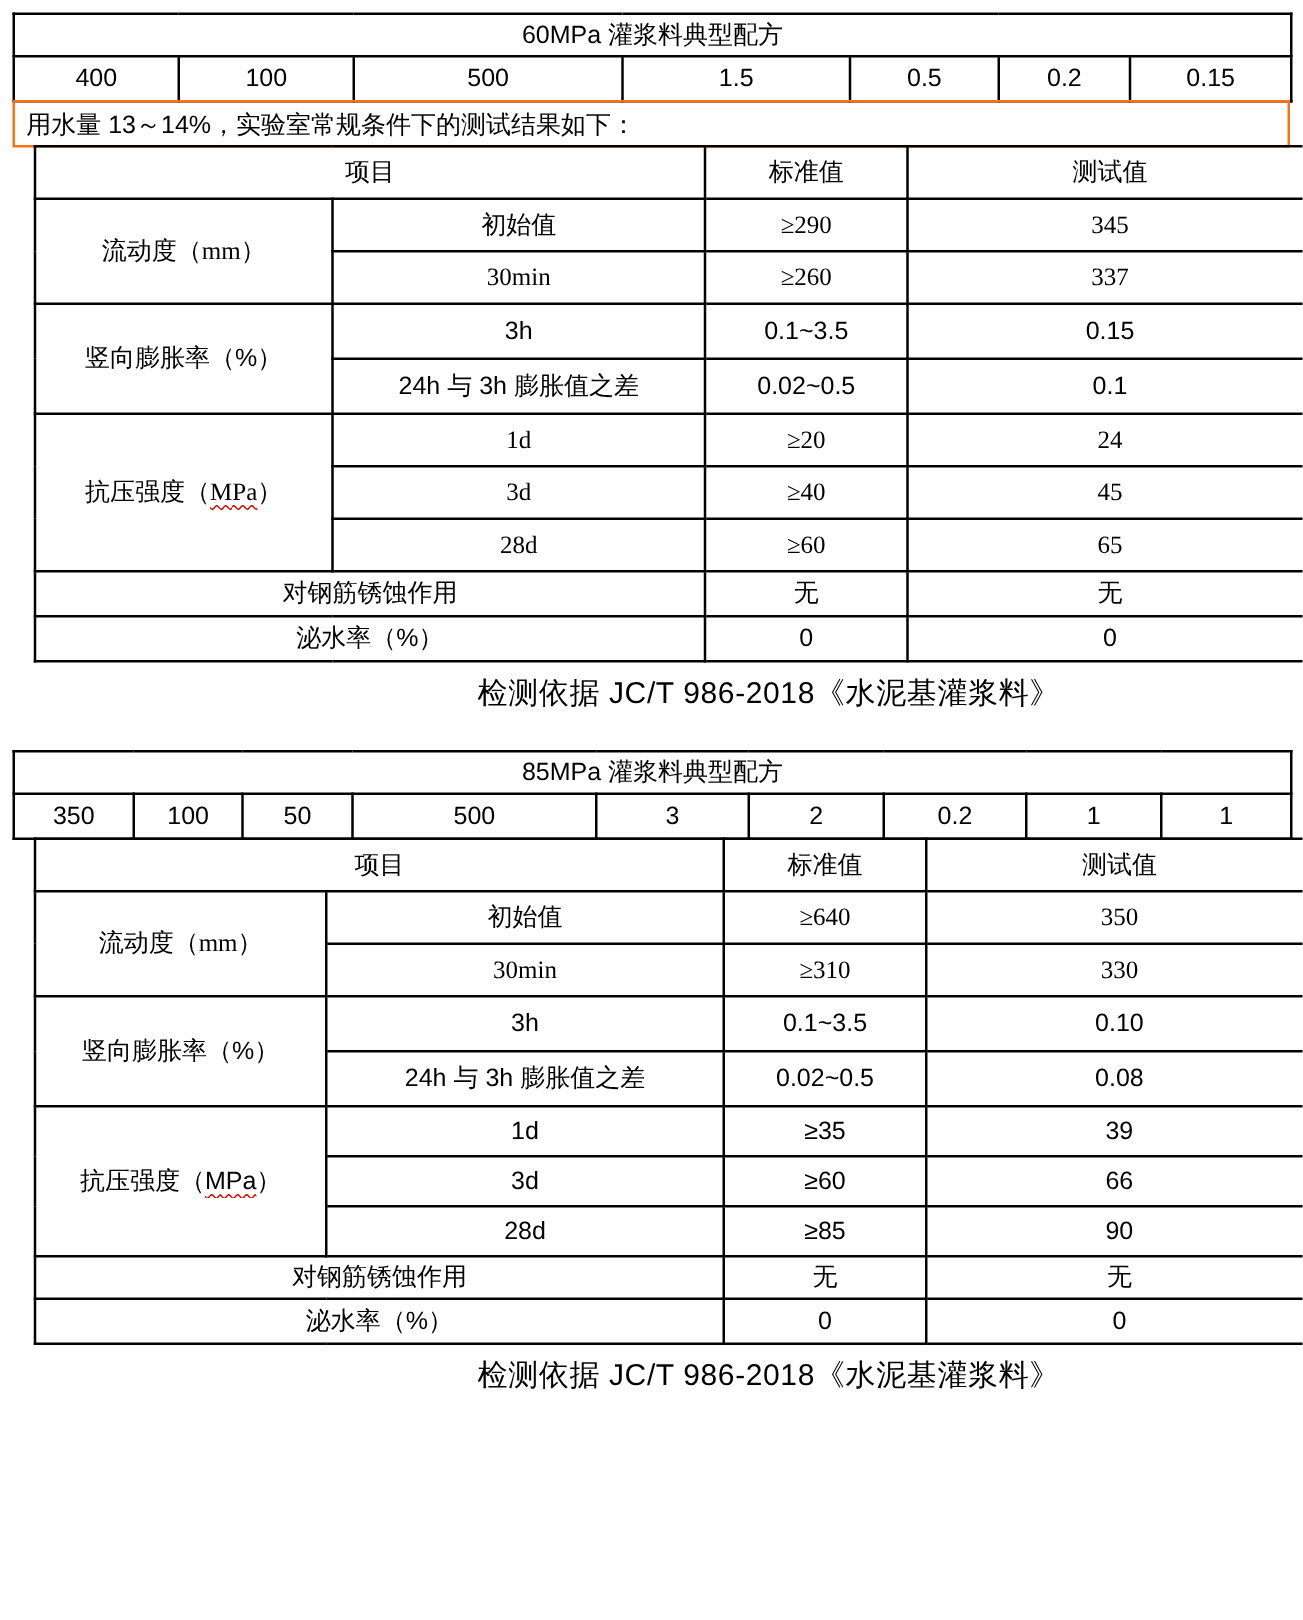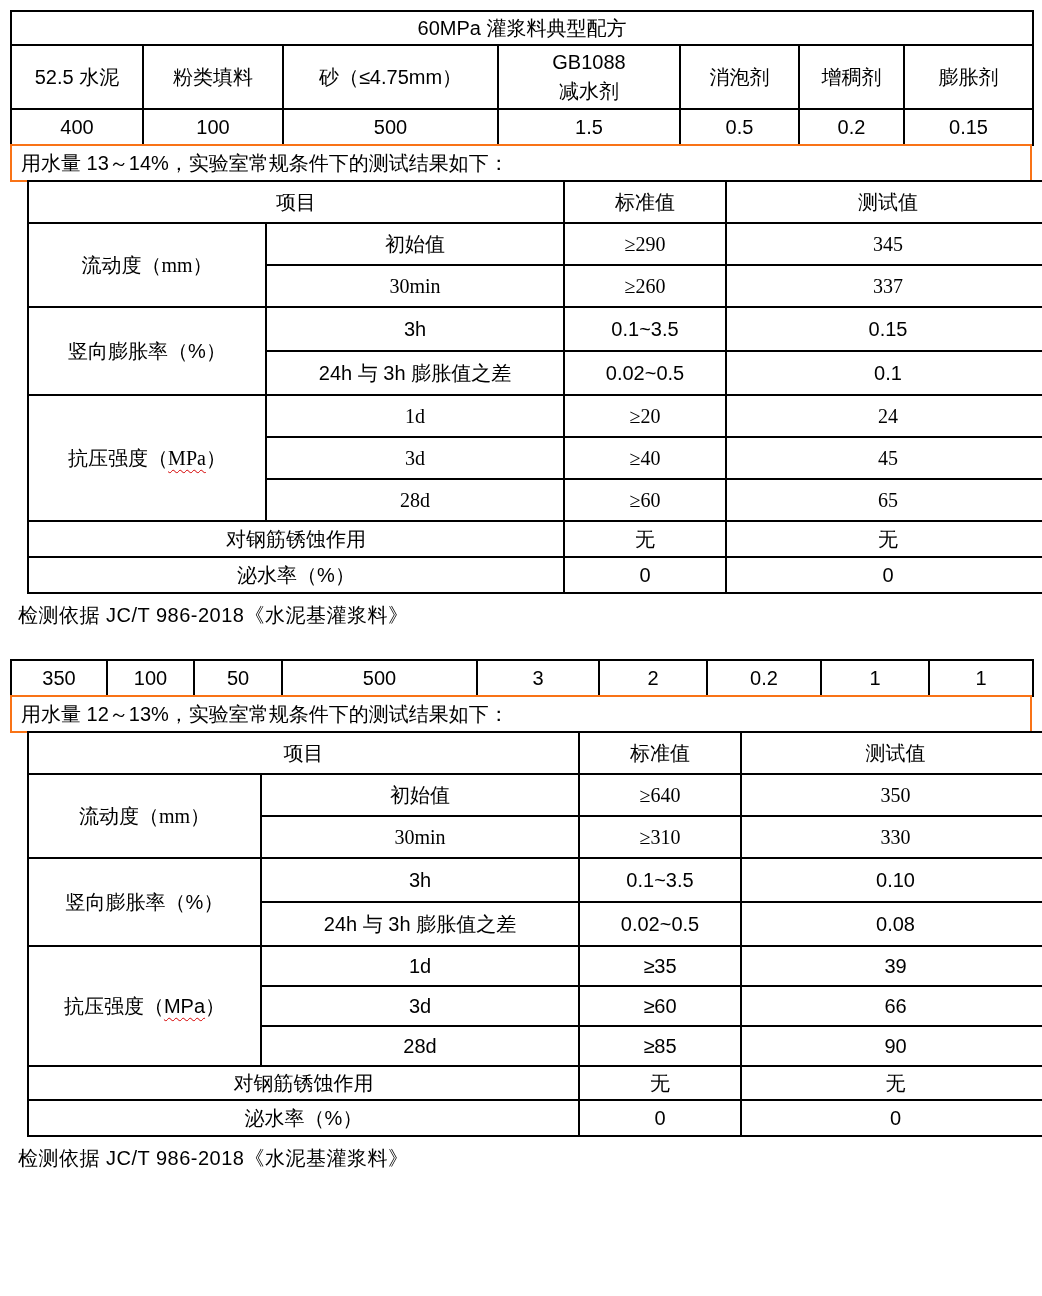--- a/index.html
+++ b/index.html
@@ -49,23 +49,24 @@
     margin-top: -2px;
     height: 38px;
     display: flex;
     align-items: center;
     padding-left: 9px;
     font-size: 20px;
   }
   table.results { margin-top: -2px; margin-left: 17px; }
 
   .caption {
-    font-size: 20px;
+    font-size: 24px;
     margin: 8px 0 0 8px;
     letter-spacing: 0.5px;
+    text-align: right;
   }
   .spell {
     text-decoration: underline wavy #d40000;
     text-decoration-thickness: 1px;
     text-underline-offset: 4px;
   }
 </style>
 </head>
 <body>
 
@@ -79,30 +80,20 @@
           <col style="width:140px">
           <col style="width:215px">
         <col style="width:182px">
           <col style="width:119px">
           <col style="width:105px">
           <col style="width:129px">
       </colgroup>
       <tbody>
           <tr class="r-title">
         <td colspan="7">60MPa 灌浆料典型配方</td>
-      </tr>
-      <tr class="r-head">
-        <td>52.5 水泥</td>
-        <td>粉类填料</td>
-        <td>砂（≤4.75mm）</td>
-        <td>GB1088
-减水剂</td>
-        <td>消泡剂</td>
-        <td>增稠剂</td>
-        <td>膨胀剂</td>
       </tr>
       <tr class="r-val">
         <td>400</td>
         <td>100</td>
         <td>500</td>
         <td>1.5</td>
         <td>0.5</td>
         <td>0.2</td>
         <td>0.15</td>
       </tr>
@@ -186,35 +177,37 @@
           <col style="width:87px">
           <col style="width:88px">
           <col style="width:195px">
         <col style="width:122px">
           <col style="width:108px">
           <col style="width:114px">
           <col style="width:108px">
           <col style="width:104px">
       </colgroup>
       <tbody>
+          <tr class="r-title">
+        <td colspan="9">85MPa 灌浆料典型配方</td>
+      </tr>
       <tr class="r-val">
         <td>350</td>
         <td>100</td>
         <td>50</td>
         <td>500</td>
         <td>3</td>
         <td>2</td>
         <td>0.2</td>
         <td>1</td>
         <td>1</td>
       </tr>
     </tbody>
       </table>
 
-    <div class="note">用水量 12～13%，实验室常规条件下的测试结果如下：</div>
 
     <table class="tbl results">
       <colgroup>
         <col style="width:233px">
           <col style="width:318px">
           <col style="width:162px">
           <col style="width:309px">
       </colgroup>
       <tbody>
           <tr class="r-thead">

